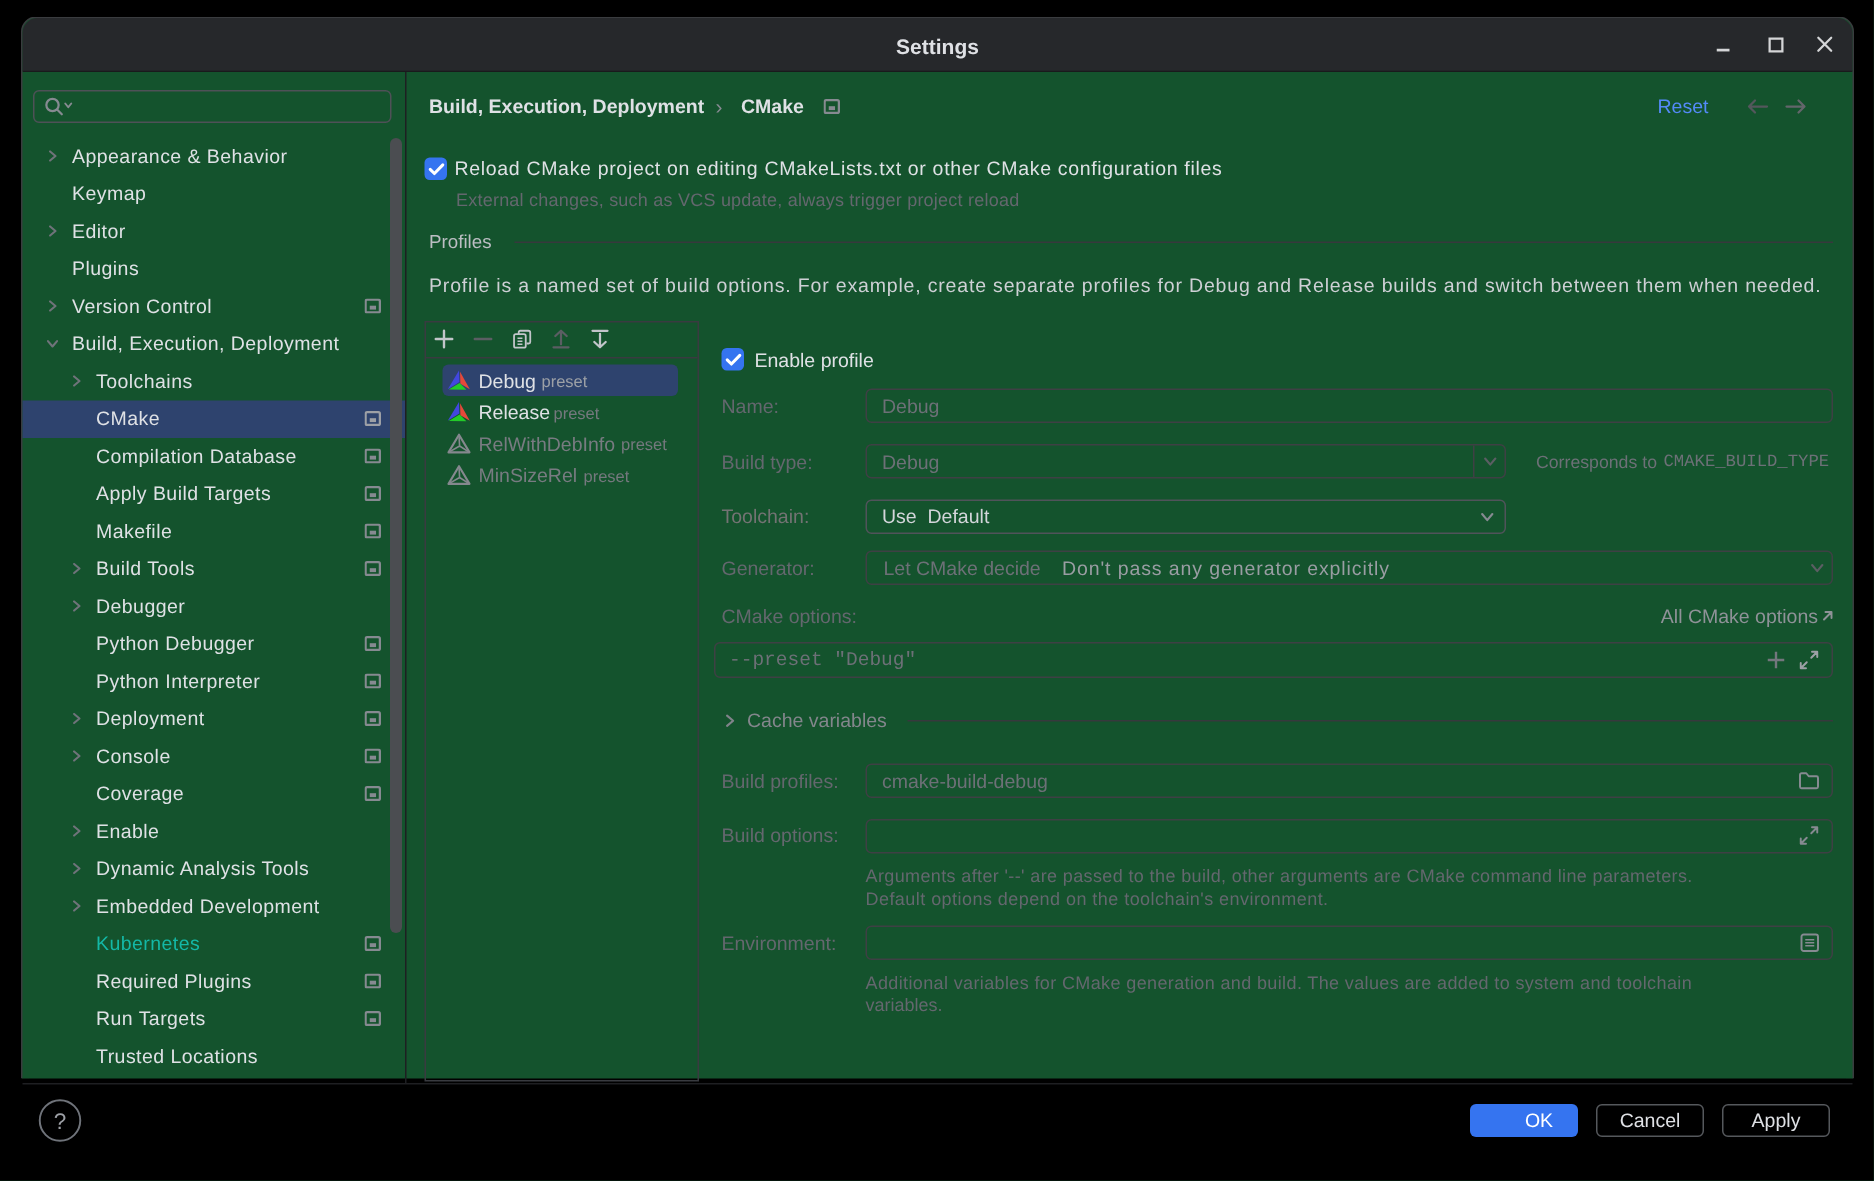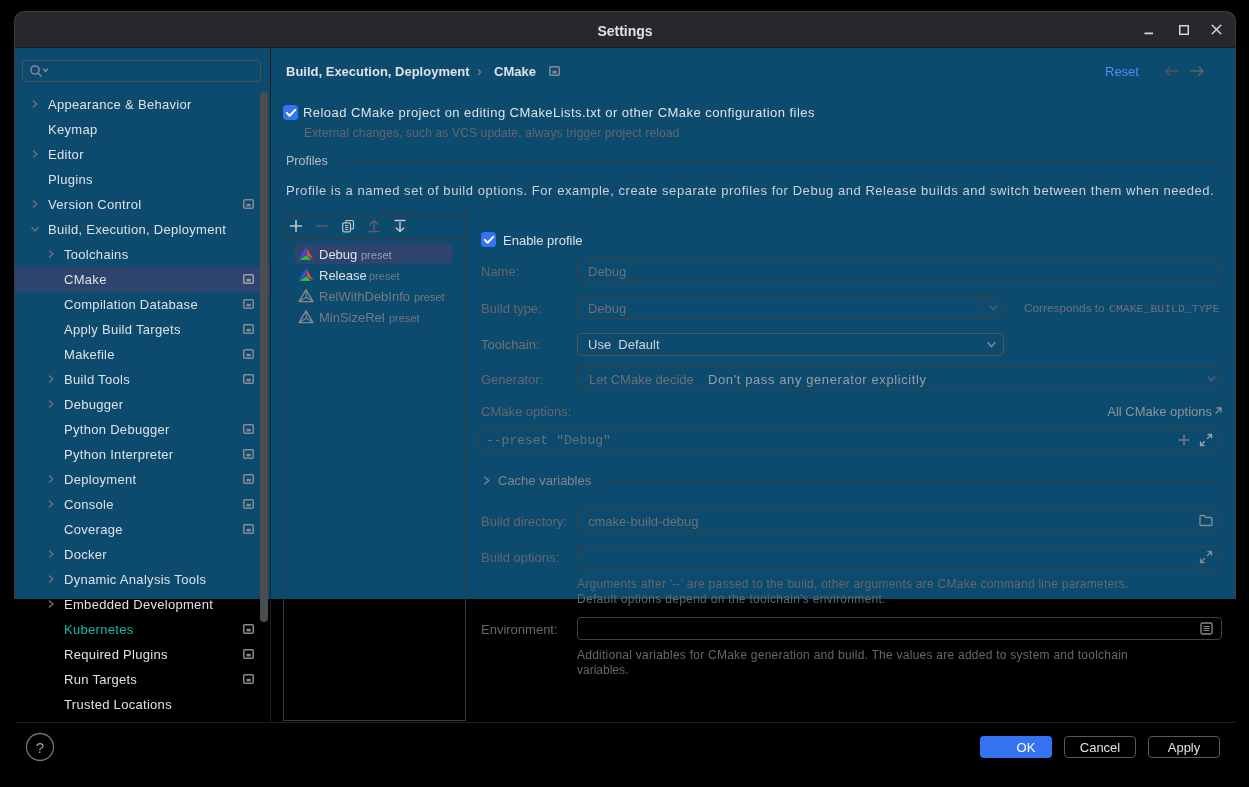--- a/index.html
+++ b/index.html
@@ -1,13 +1,13 @@
 <!DOCTYPE html>
 <html><head><meta charset="utf-8"><title>Settings</title><style>html,body{margin:0;padding:0;width:1249px;height:787px;background:#000;overflow:hidden;}*{box-sizing:border-box;}body{font-family:"Liberation Sans",sans-serif;-webkit-font-smoothing:antialiased;}</style></head><body>
-<div style="position:absolute;left:14px;top:11px;width:1222px;height:588px;background:#0c4a6e;border-radius:10px 10px 0 0;border:1px solid #3a3c3f;border-bottom:none;">
+<div style="position:absolute;left:14px;top:11px;width:1222px;height:708px;background:#14532d;border-radius:10px 10px 0 0;border:1px solid #3a3c3f;border-bottom:none;">
 <div style="position:absolute;left:0;top:0;width:1220px;height:36px;background:#26282b;border-radius:10px 10px 0 0;border-bottom:1px solid #191a1c;"></div>
 <div style="position:absolute;left:0px;top:19px;transform:translateY(-50%);font-family:'Liberation Sans',sans-serif;font-size:14px;color:#dfe1e5;white-space:nowrap;font-weight:700;width:1220px;text-align:center;">Settings</div>
 <svg style="position:absolute;left:1129px;top:20px;" width="10" height="3" viewBox="0 0 10 3" fill="none">
       <rect x="0.5" y="0.5" width="8.5" height="1.8" fill="#d4d5d7"></rect>
     </svg>
 <svg style="position:absolute;left:1163px;top:12px;" width="12" height="12" viewBox="0 0 12 12" fill="none">
       <rect x="1.75" y="1.75" width="8.5" height="8.5" stroke="#d4d5d7" stroke-width="1.5"></rect>
     </svg>
 <svg style="position:absolute;left:1195px;top:11px;" width="13" height="13" viewBox="0 0 13 13" fill="none">
       <path d="M2.2 2.2 L10.8 10.8 M10.8 2.2 L2.2 10.8" stroke="#d4d5d7" stroke-width="1.5" stroke-linecap="round"></path>
@@ -107,21 +107,21 @@
     <rect x="3.5" y="4.8" width="4.2" height="2.6" fill="#868a91"></rect>
   </svg>
 <div style="position:absolute;left:64px;top:529.0px;transform:translateY(-50%);font-family:'Liberation Sans',sans-serif;font-size:13px;color:#dfe1e5;white-space:nowrap;letter-spacing:0.3px;">Coverage</div>
 <svg style="position:absolute;left:242.5px;top:524.0px;" width="11" height="10" viewBox="0 0 11 10" fill="none">
     <rect x="0.75" y="0.75" width="9.5" height="8.5" rx="1" stroke="#868a91" stroke-width="1.5"></rect>
     <rect x="3.5" y="4.8" width="4.2" height="2.6" fill="#868a91"></rect>
   </svg>
 <svg style="position:absolute;left:47.0px;top:550.0px;" width="8" height="8" viewBox="0 0 8 8" fill="none">
     <path d="M2.4 0.96 L6.0 4.0 L2.4 7.04" stroke="#6f737a" stroke-width="1.4" stroke-linecap="round" stroke-linejoin="round"></path>
   </svg>
-<div style="position:absolute;left:64px;top:554.0px;transform:translateY(-50%);font-family:'Liberation Sans',sans-serif;font-size:13px;color:#dfe1e5;white-space:nowrap;letter-spacing:0.3px;">Docker</div>
+<div style="position:absolute;left:64px;top:554.0px;transform:translateY(-50%);font-family:'Liberation Sans',sans-serif;font-size:13px;color:#dfe1e5;white-space:nowrap;letter-spacing:0.3px;">Enable</div>
 <svg style="position:absolute;left:47.0px;top:575.0px;" width="8" height="8" viewBox="0 0 8 8" fill="none">
     <path d="M2.4 0.96 L6.0 4.0 L2.4 7.04" stroke="#6f737a" stroke-width="1.4" stroke-linecap="round" stroke-linejoin="round"></path>
   </svg>
 <div style="position:absolute;left:64px;top:579.0px;transform:translateY(-50%);font-family:'Liberation Sans',sans-serif;font-size:13px;color:#dfe1e5;white-space:nowrap;letter-spacing:0.3px;">Dynamic Analysis Tools</div>
 <svg style="position:absolute;left:47.0px;top:600.0px;" width="8" height="8" viewBox="0 0 8 8" fill="none">
     <path d="M2.4 0.96 L6.0 4.0 L2.4 7.04" stroke="#6f737a" stroke-width="1.4" stroke-linecap="round" stroke-linejoin="round"></path>
   </svg>
 <div style="position:absolute;left:64px;top:604.0px;transform:translateY(-50%);font-family:'Liberation Sans',sans-serif;font-size:13px;color:#dfe1e5;white-space:nowrap;letter-spacing:0.3px;">Embedded Development</div>
 <div style="position:absolute;left:64px;top:629.0px;transform:translateY(-50%);font-family:'Liberation Sans',sans-serif;font-size:13px;color:#14b8a6;white-space:nowrap;letter-spacing:0.3px;">Kubernetes</div>
 <svg style="position:absolute;left:242.5px;top:624.0px;" width="11" height="10" viewBox="0 0 11 10" fill="none">
@@ -250,21 +250,21 @@
     <path d="M7 1.5 V12.5 M1.5 7 H12.5" stroke="#73767d" stroke-width="1.6"></path>
   </svg>
 <svg style="position:absolute;left:1199px;top:433px;" width="14" height="14" viewBox="0 0 14 14" fill="none">
     <path d="M8.5 5.5 L12.5 1.5 M9 1.5 H12.5 V5 M5.5 8.5 L1.5 12.5 M1.5 9 V12.5 H5" stroke="#9da0a6" stroke-width="1.3" stroke-linecap="round" stroke-linejoin="round"></path>
   </svg>
 <svg style="position:absolute;left:481.5px;top:475.5px;" width="9" height="9" viewBox="0 0 9 9" fill="none">
     <path d="M2.6999999999999997 1.08 L6.75 4.5 L2.6999999999999997 7.92" stroke="#80838a" stroke-width="1.4" stroke-linecap="round" stroke-linejoin="round"></path>
   </svg>
 <div style="position:absolute;left:498px;top:480px;transform:translateY(-50%);font-family:'Liberation Sans',sans-serif;font-size:13px;color:#83868c;white-space:nowrap;">Cache variables</div>
 <div style="position:absolute;left:605px;top:480px;width:617px;height:1px;background:#37393d;"></div>
-<div style="position:absolute;left:481px;top:521px;transform:translateY(-50%);font-family:'Liberation Sans',sans-serif;font-size:13px;color:#64676e;white-space:nowrap;">Build directory:</div>
+<div style="position:absolute;left:481px;top:521px;transform:translateY(-50%);font-family:'Liberation Sans',sans-serif;font-size:13px;color:#64676e;white-space:nowrap;">Build profiles:</div>
 <div style="position:absolute;left:577px;top:509px;width:645px;height:23px;border-radius:4px;border:1px solid #3e4044;"></div>
 <div style="position:absolute;left:588px;top:521px;transform:translateY(-50%);font-family:'Liberation Sans',sans-serif;font-size:13px;color:#6d7077;white-space:nowrap;">cmake-build-debug</div>
 <svg style="position:absolute;left:1199px;top:514px;" width="14" height="13" viewBox="0 0 14 13" fill="none">
     <path d="M1 2.5 a1 1 0 0 1 1-1 H5.2 l1.6 2 H12 a1 1 0 0 1 1 1 V10.5 a1 1 0 0 1 -1 1 H2 a1 1 0 0 1 -1-1 Z" stroke="#868a91" stroke-width="1.3" stroke-linejoin="round"></path>
   </svg>
 <div style="position:absolute;left:481px;top:557px;transform:translateY(-50%);font-family:'Liberation Sans',sans-serif;font-size:13px;color:#64676e;white-space:nowrap;">Build options:</div>
 <div style="position:absolute;left:577px;top:546px;width:645px;height:23px;border-radius:4px;border:1px solid #3e4044;"></div>
 <svg style="position:absolute;left:1199px;top:550px;" width="14" height="14" viewBox="0 0 14 14" fill="none">
     <path d="M8.5 5.5 L12.5 1.5 M9 1.5 H12.5 V5 M5.5 8.5 L1.5 12.5 M1.5 9 V12.5 H5" stroke="#868a91" stroke-width="1.3" stroke-linecap="round" stroke-linejoin="round"></path>
   </svg>

